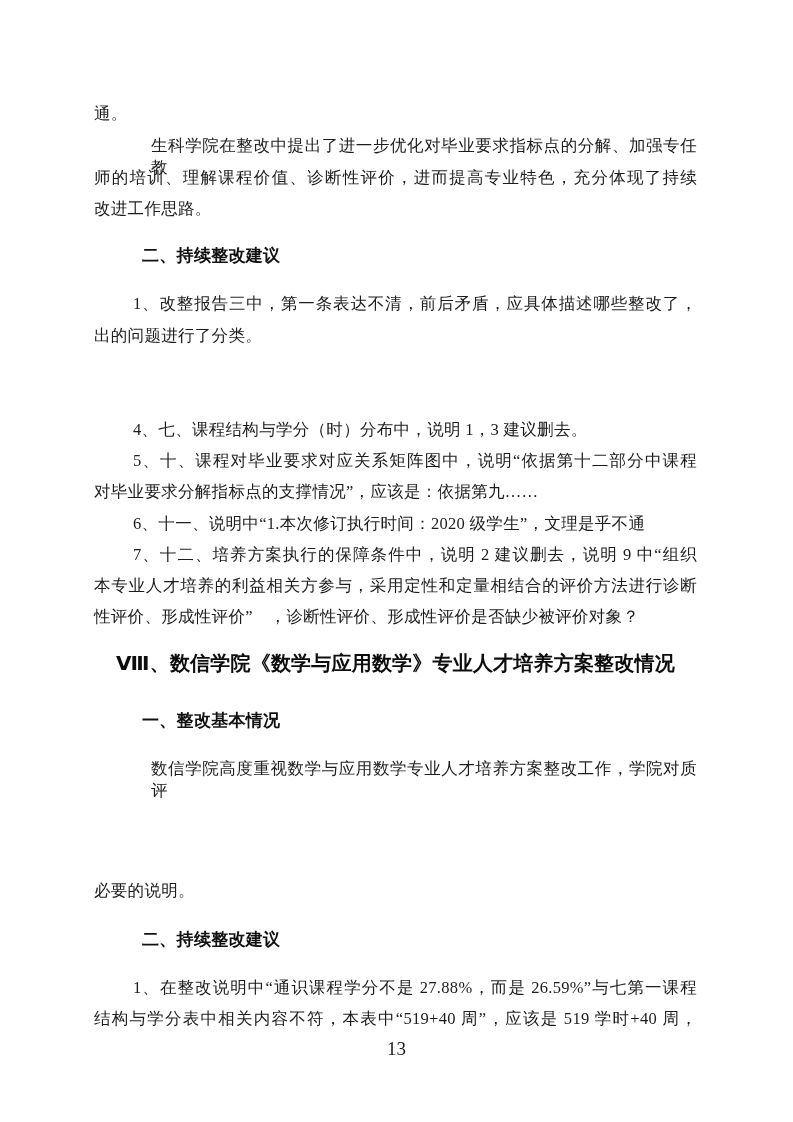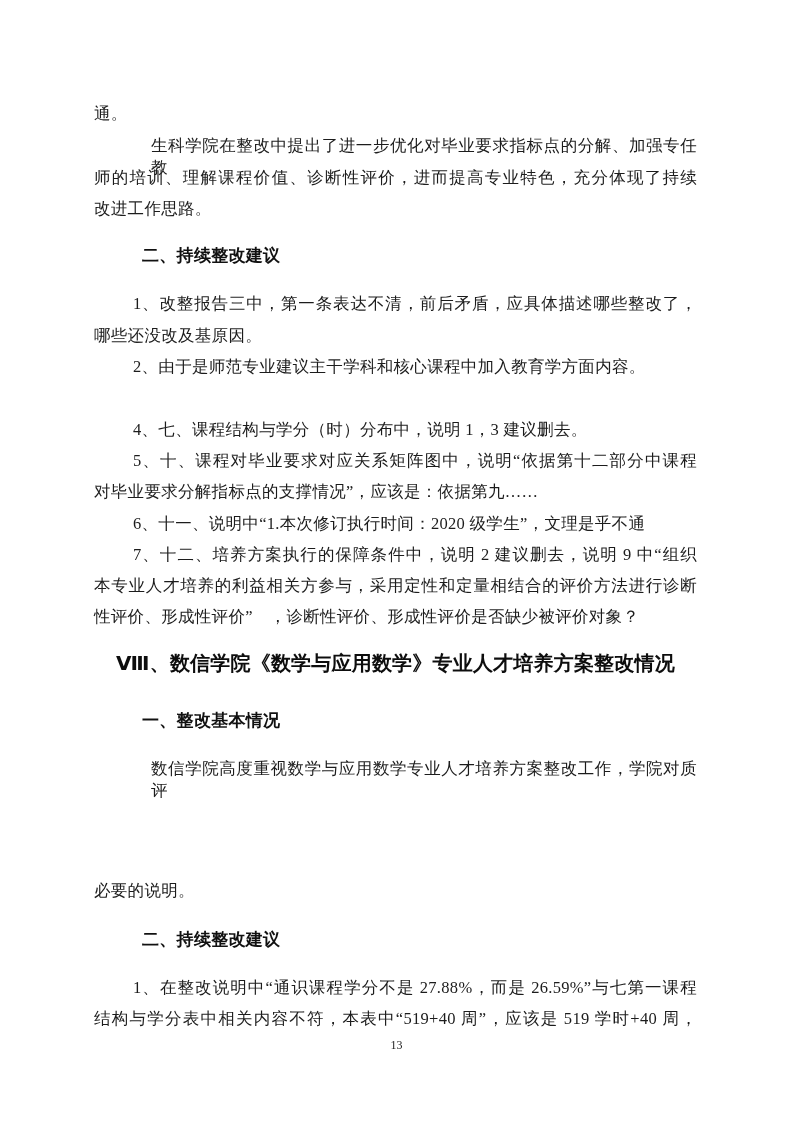--- a/index.html
+++ b/index.html
@@ -53,39 +53,38 @@
     font-size: 20px;
     letter-spacing: 0.2px;
     color: #0d0d0d;
   }
   .pagenum {
     position: absolute;
     left: 0;
     width: 793px;
     text-align: center;
     font-family: "Liberation Serif", "DejaVu Serif", serif;
-    font-size: 12px;
+    font-size: 19px;
     color: #1c1c1c;
   }
 </style>
 </head>
 <body>
 
 <div class="page">
 
   <div class="ln" style="top:103px">通。</div>
   <div class="ln ip jf" style="top:135px">生科学院在整改中提出了进一步优化对毕业要求指标点的分解、加强专任教</div>
   <div class="ln jf" style="top:167px">师的培训、理解课程价值、诊断性评价，进而提高专业特色，充分体现了持续</div>
   <div class="ln" style="top:198px">改进工作思路。</div>
 
   <div class="ln h2" style="top:245px">二、持续整改建议</div>
 
   <div class="ln in jf" style="top:293px">1、改整报告三中，第一条表达不清，前后矛盾，应具体描述哪些整改了，</div>
-  <div class="ln" style="top:325px">哪些还没改及基原因。</div>
-  <div class="ln in" style="top:356px">2、由于是师范专业建议主干学科和核心课程中加入教育学方面内容。</div>
+  <div class="ln" style="top:325px">出的问题进行了分类。</div>
   <div class="ln in" style="top:419px">4、七、课程结构与学分（时）分布中，说明 1，3 建议删去。</div>
   <div class="ln in jf" style="top:450px">5、十、课程对毕业要求对应关系矩阵图中，说明“依据第十二部分中课程</div>
   <div class="ln" style="top:481px">对毕业要求分解指标点的支撑情况”，应该是：依据第九……</div>
   <div class="ln in" style="top:513px">6、十一、说明中“1.本次修订执行时间：2020 级学生”，文理是乎不通</div>
   <div class="ln in jf" style="top:544px">7、十二、培养方案执行的保障条件中，说明 2 建议删去，说明 9 中“组织</div>
   <div class="ln jf" style="top:575px">本专业人才培养的利益相关方参与，采用定性和定量相结合的评价方法进行诊断</div>
   <div class="ln title" style="top:652px">Ⅷ、数信学院《数学与应用数学》专业人才培养方案整改情况</div>
 
   <div class="ln" style="top:606px">性评价、形成性评价”　，诊断性评价、形成性评价是否缺少被评价对象？</div>
 

